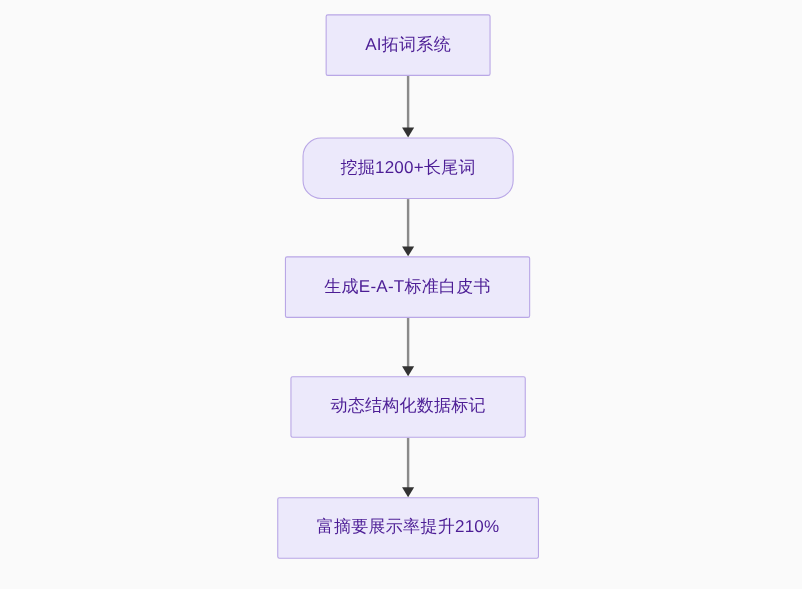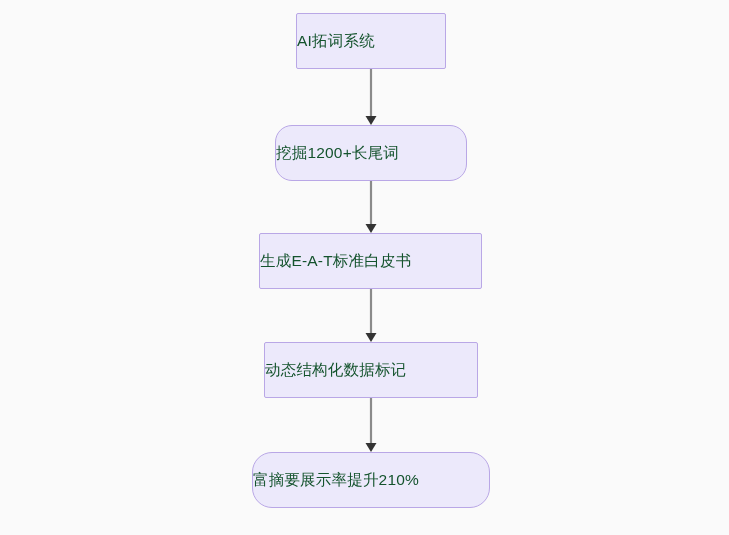--- a/index.html
+++ b/index.html
@@ -27,22 +27,22 @@
     pointer-events: none;
   }
   .node {
     position: absolute;
     box-sizing: border-box;
     background: #ece9fb;
     border: 1.6px solid #b9a7e6;
     border-radius: 2px;
     display: flex;
     align-items: center;
-    justify-content: flex-start;
-    color: #14532d;
+    justify-content: center;
+    color: #4c1d95;
     font-size: 15.5px;
     letter-spacing: 0.2px;
     line-height: 1.2;
     white-space: nowrap;
   }
   .node-label {
     display: block;
   }
 </style>
 </head>
@@ -78,17 +78,17 @@
   </div>
 
   <div class="node" style="left:259px; top:233px; width:223px; height:56px;">
     <span class="node-label">生成E-A-T标准白皮书</span>
   </div>
 
   <div class="node" style="left:264px; top:342px; width:214px; height:56px;">
     <span class="node-label">动态结构化数据标记</span>
   </div>
 
-  <div class="node" style="left:252px; top:452px; width:238px; height:56px;border-radius:20px;">
+  <div class="node" style="left:252px; top:452px; width:238px; height:56px;">
     <span class="node-label">富摘要展示率提升210%</span>
   </div>
 
 </div>
 
 </body></html>

